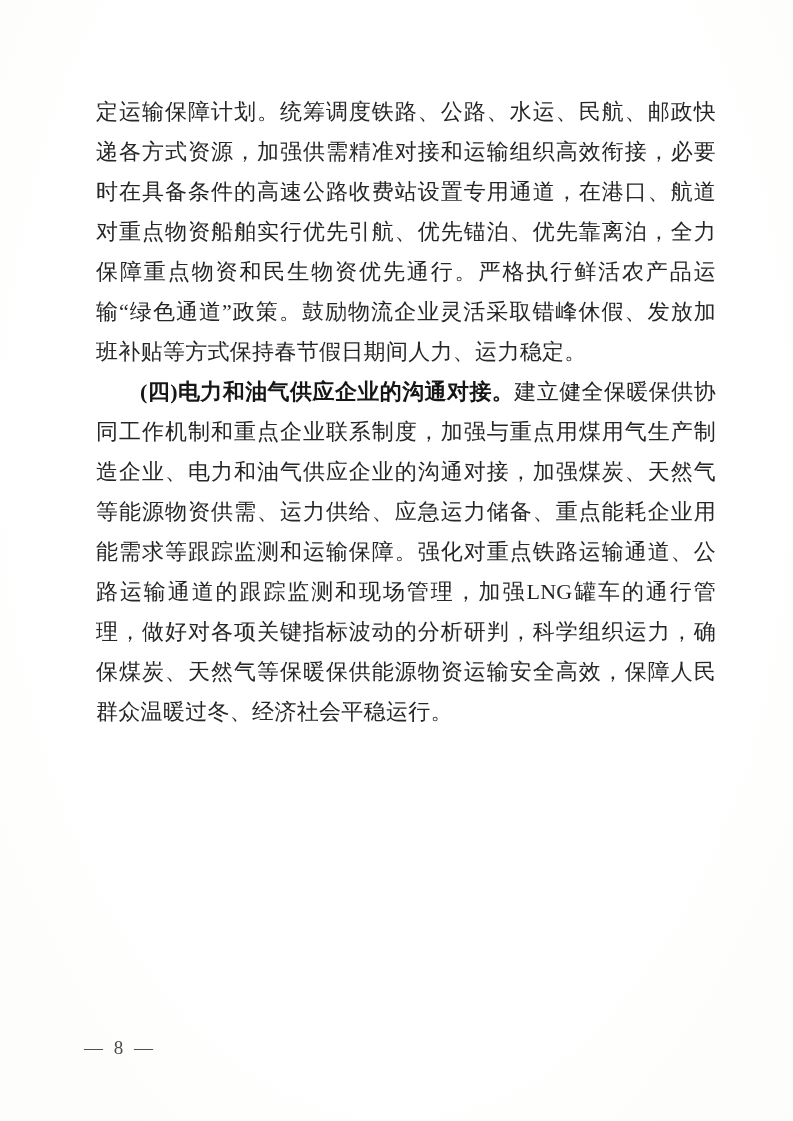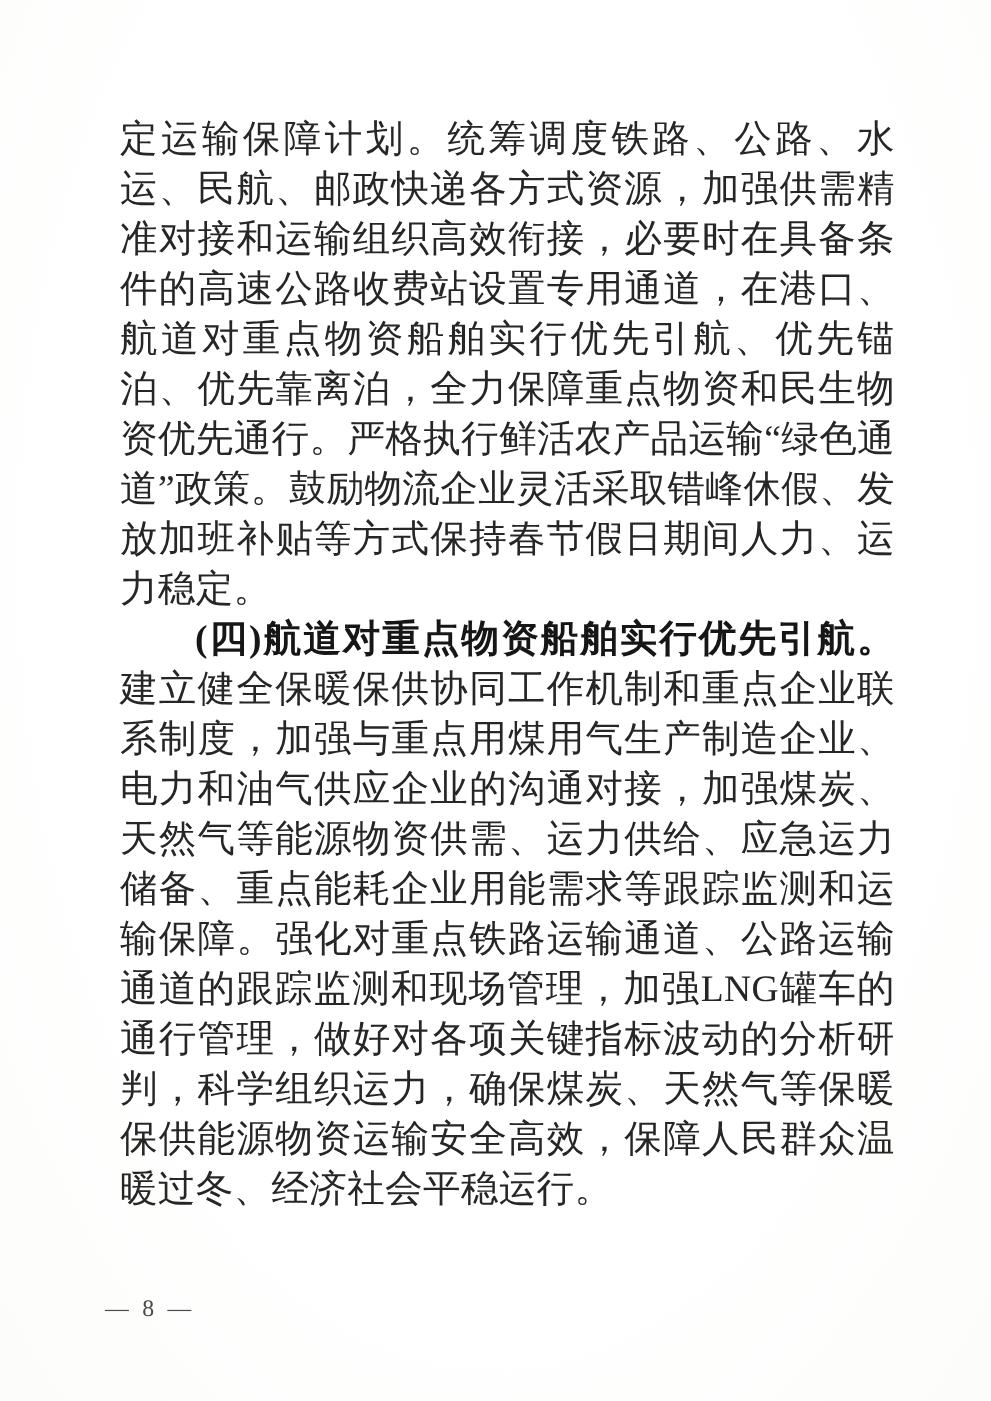--- a/index.html
+++ b/index.html
@@ -14,21 +14,21 @@
     margin: 0 auto;
     background: radial-gradient(ellipse at 50% 40%, #ffffff 62%, #fcfcfa 100%);
     overflow: hidden;
     font-family: "Liberation Serif", "DejaVu Serif", serif;
   }
   .text-block {
     position: absolute;
     left: 96px;
     top: 92px;
     width: 620px;
-    font-size: 30px;
+    font-size: 22px;
     line-height: 40px;
     color: #262626;
     text-align: justify;
     text-justify: inter-ideograph;
     letter-spacing: 0.3px;
   }
   .para {
     margin: 0;
     text-indent: 0;
   }
@@ -57,20 +57,20 @@
 </head>
 <body>
 
 <div class="page">
 
   <div class="text-block">
 
     <p class="para"><span class="lead"></span><span>定运输保障计划。统筹调度铁路、公路、水运、民航、邮政快递各方式资源，加强供需精准对接和运输组织高效衔接，必要时在具备条件的高速公路收费站设置专用通道，在港口、航道对重点物资船舶实行优先引航、优先锚泊、优先靠离泊，全力保障重点物资和民生物资优先通行。严格执行鲜活农产品运输“绿色通道”政策。鼓励物流企业灵活采取错峰休假、发放加班补贴等方式保持春节假日期间人力、运力稳定。</span></p>
 
 
-    <p class="para indent"><span class="lead">(四)航道对重点物资船舶实行优先引航。</span><span>建立健全保暖保供协同工作机制和重点企业联系制度，加强与重点用煤用气生产制造企业、电力和油气供应企业的沟通对接，加强煤炭、天然气等能源物资供需、运力供给、应急运力储备、重点能耗企业用能需求等跟踪监测和运输保障。强化对重点铁路运输通道、公路运输通道的跟踪监测和现场管理，加强LNG罐车的通行管理，做好对各项关键指标波动的分析研判，科学组织运力，确保煤炭、天然气等保暖保供能源物资运输安全高效，保障人民群众温暖过冬、经济社会平稳运行。</span></p>
+    <p class="para indent"><span class="lead">(四)电力和油气供应企业的沟通对接。</span><span>建立健全保暖保供协同工作机制和重点企业联系制度，加强与重点用煤用气生产制造企业、电力和油气供应企业的沟通对接，加强煤炭、天然气等能源物资供需、运力供给、应急运力储备、重点能耗企业用能需求等跟踪监测和运输保障。强化对重点铁路运输通道、公路运输通道的跟踪监测和现场管理，加强LNG罐车的通行管理，做好对各项关键指标波动的分析研判，科学组织运力，确保煤炭、天然气等保暖保供能源物资运输安全高效，保障人民群众温暖过冬、经济社会平稳运行。</span></p>
 
 
   </div>
 
   <div class="footer-pagenum">— 8 —</div>
 
 </div>
 
 </body></html>

